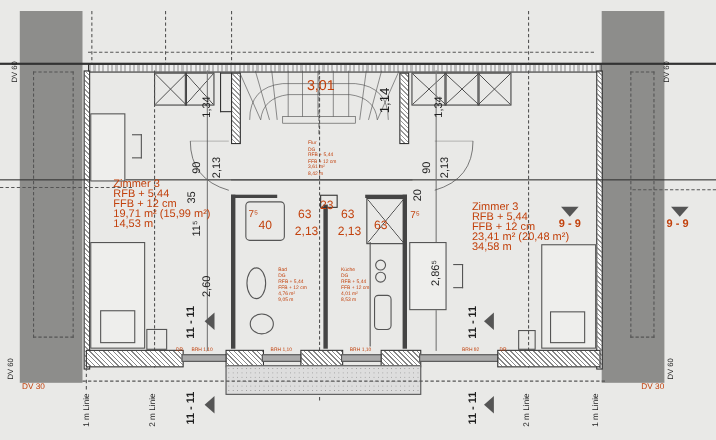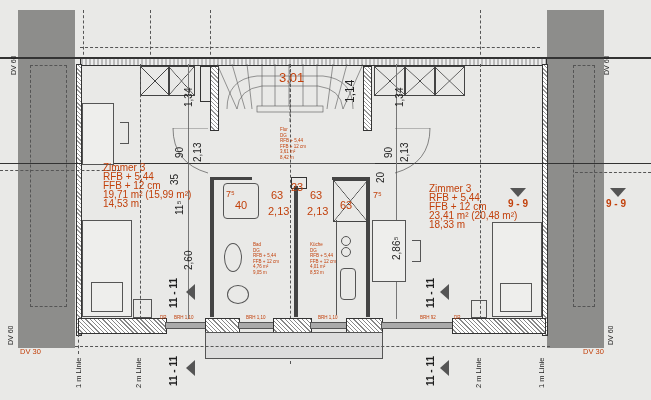--- a/index.html
+++ b/index.html
@@ -202,21 +202,21 @@
   <div>RFB + 5,44</div>
   <div>FFB + 12 cm</div>
   <div>19,71 m² (15,99 m²)</div>
   <div>14,53 m</div>
 </div>
 <div class="t room-label" style="left:429px;top:184px;">
   <div>Zimmer 3</div>
   <div>RFB + 5,44</div>
   <div>FFB + 12 cm</div>
   <div>23,41 m² (20,48 m²)</div>
-  <div>18,33 m</div>
+  <div>34,58 m</div>
 </div>
 <div class="t tiny-label" style="left:280px;top:127px;">
   <div>Flur</div>
   <div>DG</div>
   <div>RFB + 5,44</div>
   <div>FFB + 12 cm</div>
   <div>3,61 m²</div>
   <div>8,42 m</div>
 </div>
 <div class="t tiny-label" style="left:253px;top:242px;">

